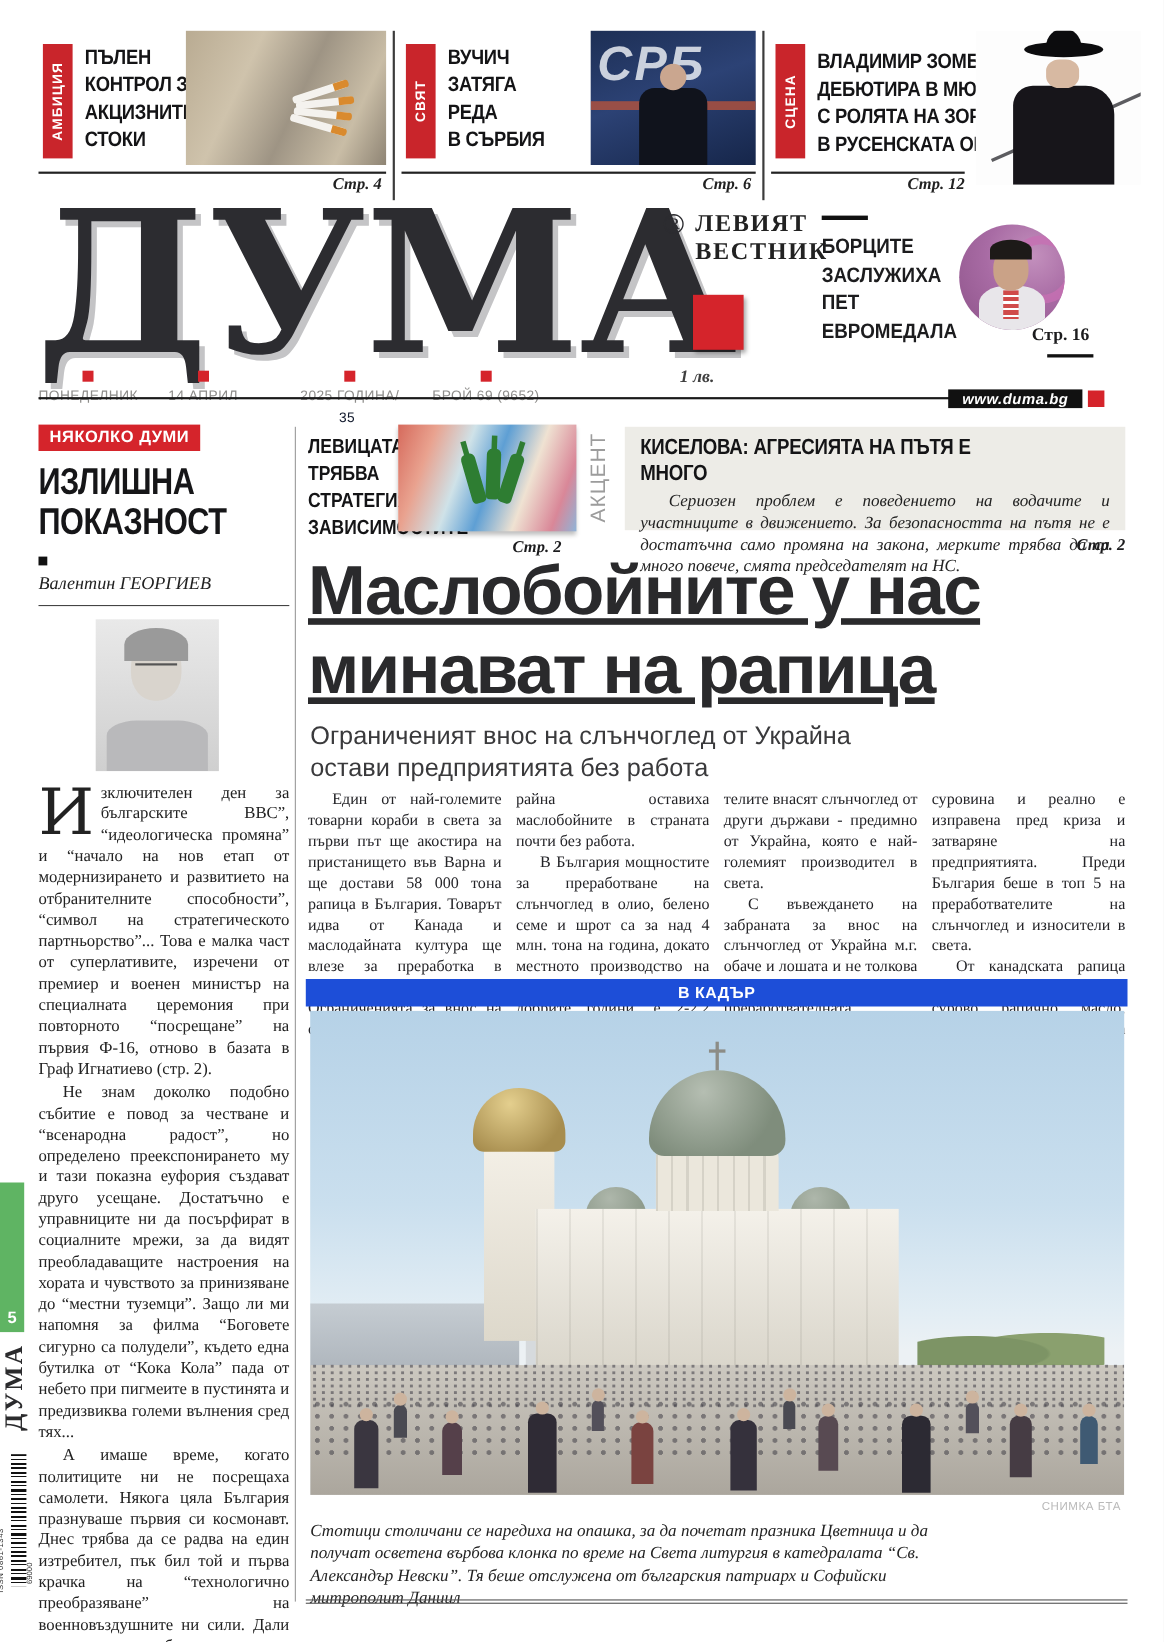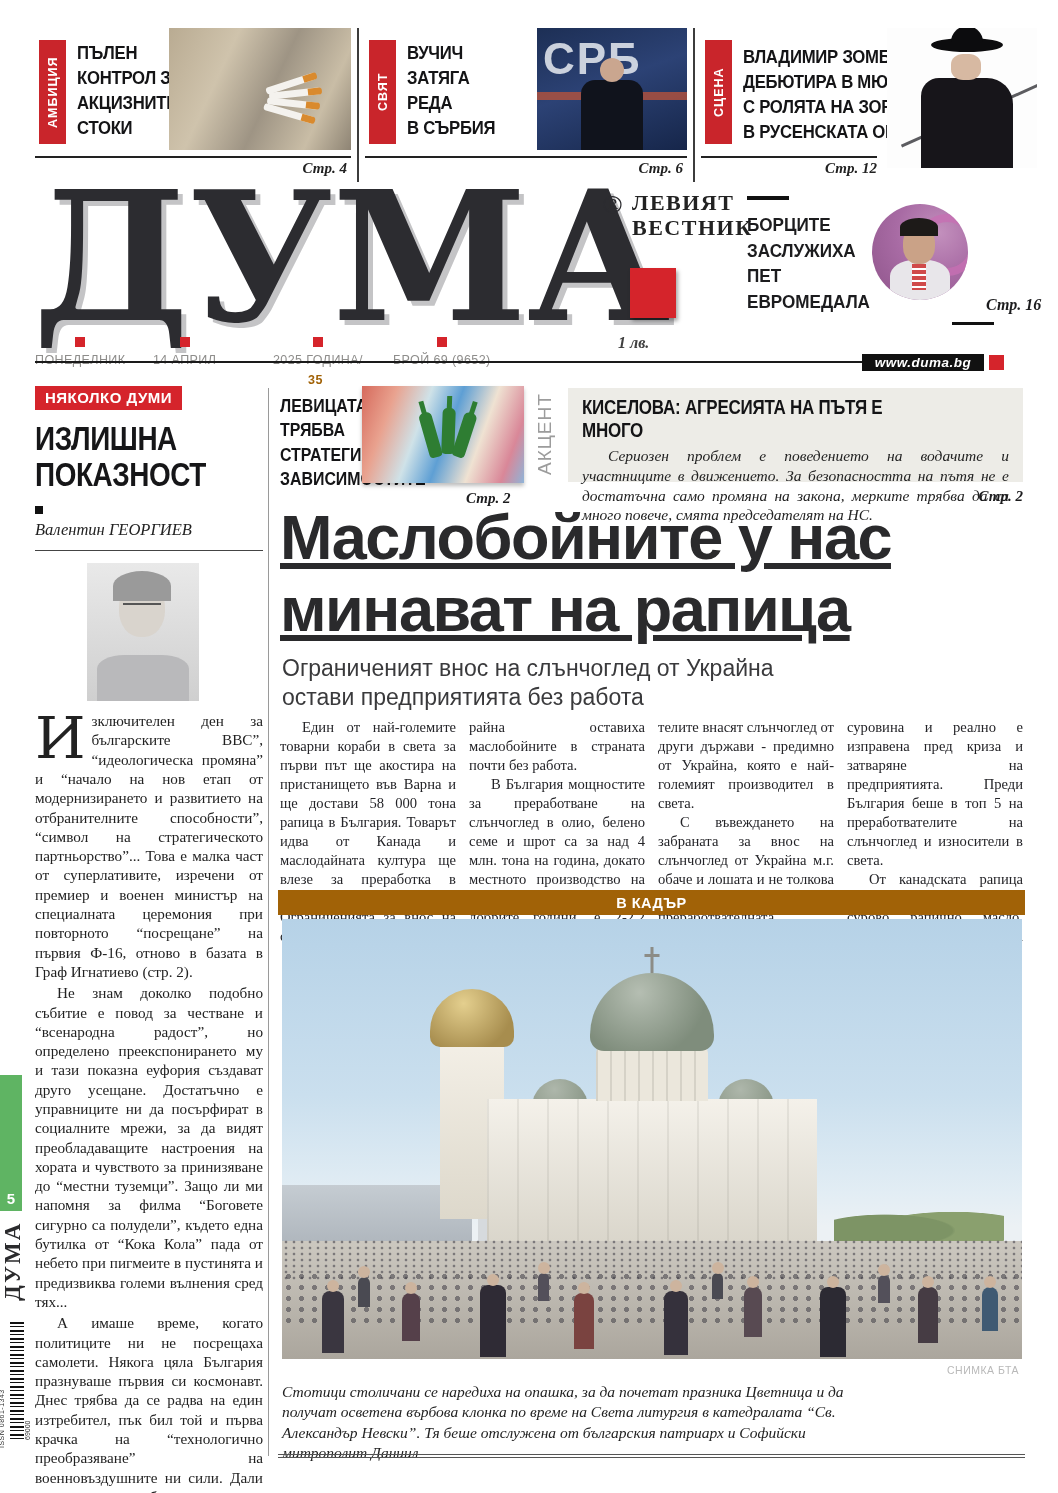--- a/index.html
+++ b/index.html
@@ -13,21 +13,21 @@
   .tcell{position:relative;flex:0 0 auto;height:100%;}
   .tcell+.tcell{border-left:2px solid #3c3c3c;}
   .vtab{position:absolute;left:4px;top:12px;width:27px;height:104px;background:#c9252b;color:#fff;
         writing-mode:vertical-rl;transform:rotate(180deg);display:flex;align-items:center;justify-content:center;
         font-size:12.5px;font-weight:700;letter-spacing:1px;}
   .thead{position:absolute;left:42px;top:12px;font-weight:700;font-size:19px;line-height:1.32;
          letter-spacing:-0.3px;transform:scaleX(.88);transform-origin:left top;color:#141416;}
   .trule{position:absolute;left:0;right:6px;top:128px;border-top:2px solid #222;}
   .tref{position:absolute;right:10px;top:132px;font-family:"Liberation Serif",serif;
         font-style:italic;font-weight:700;font-size:15px;color:#222;}
-  .tphoto{position:absolute;top:0;height:122px;overflow:hidden;}
+  .tphoto{position:absolute;top:0;height:122px;overflow:hidden;font-style:italic;}
   
   .ph-cig{right:6px;width:182px;background:linear-gradient(115deg,#b9ab92 0%,#cfc3ac 30%,#9e9484 55%,#c9bda6 80%,#8e8474 100%);}
   .cig{position:absolute;width:52px;height:7px;background:#f4f2ee;border-radius:3px;}
   .cig::after{content:'';position:absolute;right:-1px;top:0;width:14px;height:7px;background:#d98a2e;border-radius:0 3px 3px 0;}
   .ph-vucic{right:6px;width:150px;background:linear-gradient(160deg,#1d2f55 0%,#2c4275 45%,#16264a 100%);}
   .srb{position:absolute;left:6px;top:6px;color:#e8ecf2;font-weight:800;font-size:44px;letter-spacing:2px;opacity:.85;}
   .srb-stripe{position:absolute;left:0;right:0;top:64px;height:8px;background:#b5533c;opacity:.8;}
   .suit{position:absolute;left:50%;transform:translateX(-50%);bottom:0;width:62px;height:70px;background:#10131c;border-radius:14px 14px 0 0;}
   .suit::before{content:'';position:absolute;left:50%;transform:translateX(-50%);top:-22px;width:24px;height:24px;border-radius:50%;background:#caa68f;}
   .ph-zoro{right:0;width:150px;height:140px;background:#fdfdfd;}
@@ -45,26 +45,26 @@
   .redsq{left:630px;top:268px;width:46px;height:50px;background:#d5242b;box-shadow:2px 3px 4px rgba(0,0,0,.35);}
   .pdash{left:747px;top:196px;width:42px;height:4px;background:#111;}
   .ptitle{left:747px;top:212px;font-weight:700;font-size:19px;line-height:1.35;transform:scaleX(.9);transform-origin:left top;}
   .pcircle{left:872px;top:204px;width:96px;height:96px;border-radius:50%;overflow:hidden;
            background:radial-gradient(circle at 70% 30%,#c390bd 0%,#a derror 0,#a86ba4 45%,#8d5389 100%);}
   .pcircle .wface{position:absolute;left:31px;top:22px;width:32px;height:38px;background:#caa287;border-radius:45%;}
   .pcircle .whair{position:absolute;left:28px;top:14px;width:38px;height:18px;background:#1d1a18;border-radius:50% 50% 0 0;}
   .pcircle .wshirt{position:absolute;left:18px;top:56px;width:60px;height:40px;background:#e8e6ea;border-radius:40% 40% 0 0;}
   .pcircle .wmedal{position:absolute;left:40px;top:60px;width:14px;height:26px;background:repeating-linear-gradient(180deg,#d04a4a 0 4px,#fff 4px 6px);}
   .pcircle .wring{position:absolute;right:-10px;top:10px;width:46px;height:46px;border:8px solid #c76fb3;border-radius:50%;opacity:.8;}
-  .pref16{left:938px;top:296px;font-family:"Liberation Serif",serif;font-style:italic;font-weight:700;font-size:16px;margin-left:48px;}
+  .pref16{left:938px;top:296px;font-family:"Liberation Serif",serif;font-weight:700;font-size:16px;}
   .pref16line{left:952px;top:322px;width:42px;height:3px;background:#111;}
   .dateline{left:35px;top:337px;width:990px;height:16px;font-size:12.5px;color:#8e8d8b;letter-spacing:.4px;}
   .dl-item{position:absolute;top:0;display:flex;align-items:center;gap:6px;flex-direction:column;}
   .dl-sq{width:10px;height:10px;background:#d5242b;display:inline-block;}
-  .dl-red{color:#a16207;font-weight:700;}
+  .dl-red{color:#0f172a;font-weight:400;}
   .price{left:618px;top:334px;font-family:"Liberation Serif",serif;font-weight:700;font-style:italic;font-size:16px;color:#404040;}
   .mastrule{left:35px;top:361px;width:828px;height:2px;background:#1a1a1a;}
   .webbox{left:862px;top:354px;width:122px;height:17px;background:#111;color:#fff;display:flex;align-items:center;justify-content:center;
           font-weight:700;font-style:italic;font-size:13.5px;letter-spacing:.5px;}
   .websq{left:989px;top:355px;width:15px;height:15px;background:#d5242b;}
   
   .leftcol{left:35px;top:386px;width:228px;}
   .opin-tag{display:inline-block;background:#d5242b;color:#fff;font-weight:700;font-size:15px;letter-spacing:.5px;padding:3px 10px 4px;}
   .opin-title{margin-top:10px;font-weight:800;font-size:34px;line-height:1.06;letter-spacing:-.5px;
               transform:scaleX(.82);transform-origin:left top;color:#161618;}
@@ -107,21 +107,21 @@
   .aktitle{font-weight:800;font-size:20px;letter-spacing:-.3px;transform:scaleX(.85);transform-origin:left top;color:#141416;}
   .aktext{margin-top:4px;font-family:"Liberation Serif",serif;font-style:italic;font-size:15.5px;line-height:1.28;
           text-align:justify;text-indent:26px;color:#222;}
   .akref{position:absolute;right:2px;top:102px;font-family:"Liberation Serif",serif;font-style:italic;font-weight:700;font-size:15px;}
   .headline{position:absolute;left:2px;top:116px;font-weight:800;font-size:63px;line-height:1.14;letter-spacing:-1.5px;color:#2a2a2c;text-decoration:underline;}
   .subtitle{position:absolute;left:4px;top:268px;font-size:23px;line-height:1.26;color:#3a3a3c;}
   .cols{position:absolute;left:2px;top:332px;width:743px;display:flex;gap:13px;}
   .col{flex:1;font-family:"Liberation Serif",serif;font-size:14.6px;line-height:1.3;text-align:justify;color:#242428;}
   .col p{margin:0;}
   .col p.ind{text-indent:22px;}
-  .banner{position:absolute;left:0;top:504px;width:747px;height:25px;background:#a16207;color:#fff;
+  .banner{position:absolute;left:0;top:504px;width:747px;height:25px;background:#1d4ed8;color:#fff;
           display:flex;align-items:center;justify-content:center;font-weight:700;font-size:14.5px;letter-spacing:.5px;}
   
   .photo{position:absolute;left:4px;top:533px;width:740px;height:440px;overflow:hidden;
          background:linear-gradient(180deg,#b6d2e7 0%,#cadfee 40%,#e2edf4 62%,#ecf1f4 70%);}
   .plaza{position:absolute;left:0;bottom:0;width:100%;height:118px;background:linear-gradient(180deg,#ccc8c0,#aba69d);}
   .bld-l{position:absolute;left:0;bottom:112px;width:190px;height:62px;background:linear-gradient(180deg,#c5ccd2,#aeb5bc);}
   .bld-l2{position:absolute;left:196px;bottom:114px;width:120px;height:44px;background:#d6dadd;}
   .trees{position:absolute;right:18px;bottom:110px;width:170px;height:46px;background:radial-gradient(ellipse at 30% 60%,#7d9465 0 40%,transparent 42%),radial-gradient(ellipse at 70% 55%,#8aa06e 0 45%,transparent 47%);}
   .cath{position:absolute;left:50%;transform:translateX(-50%);bottom:112px;width:330px;height:148px;
         background:linear-gradient(180deg,#f4f1ea,#d9d5ca);

